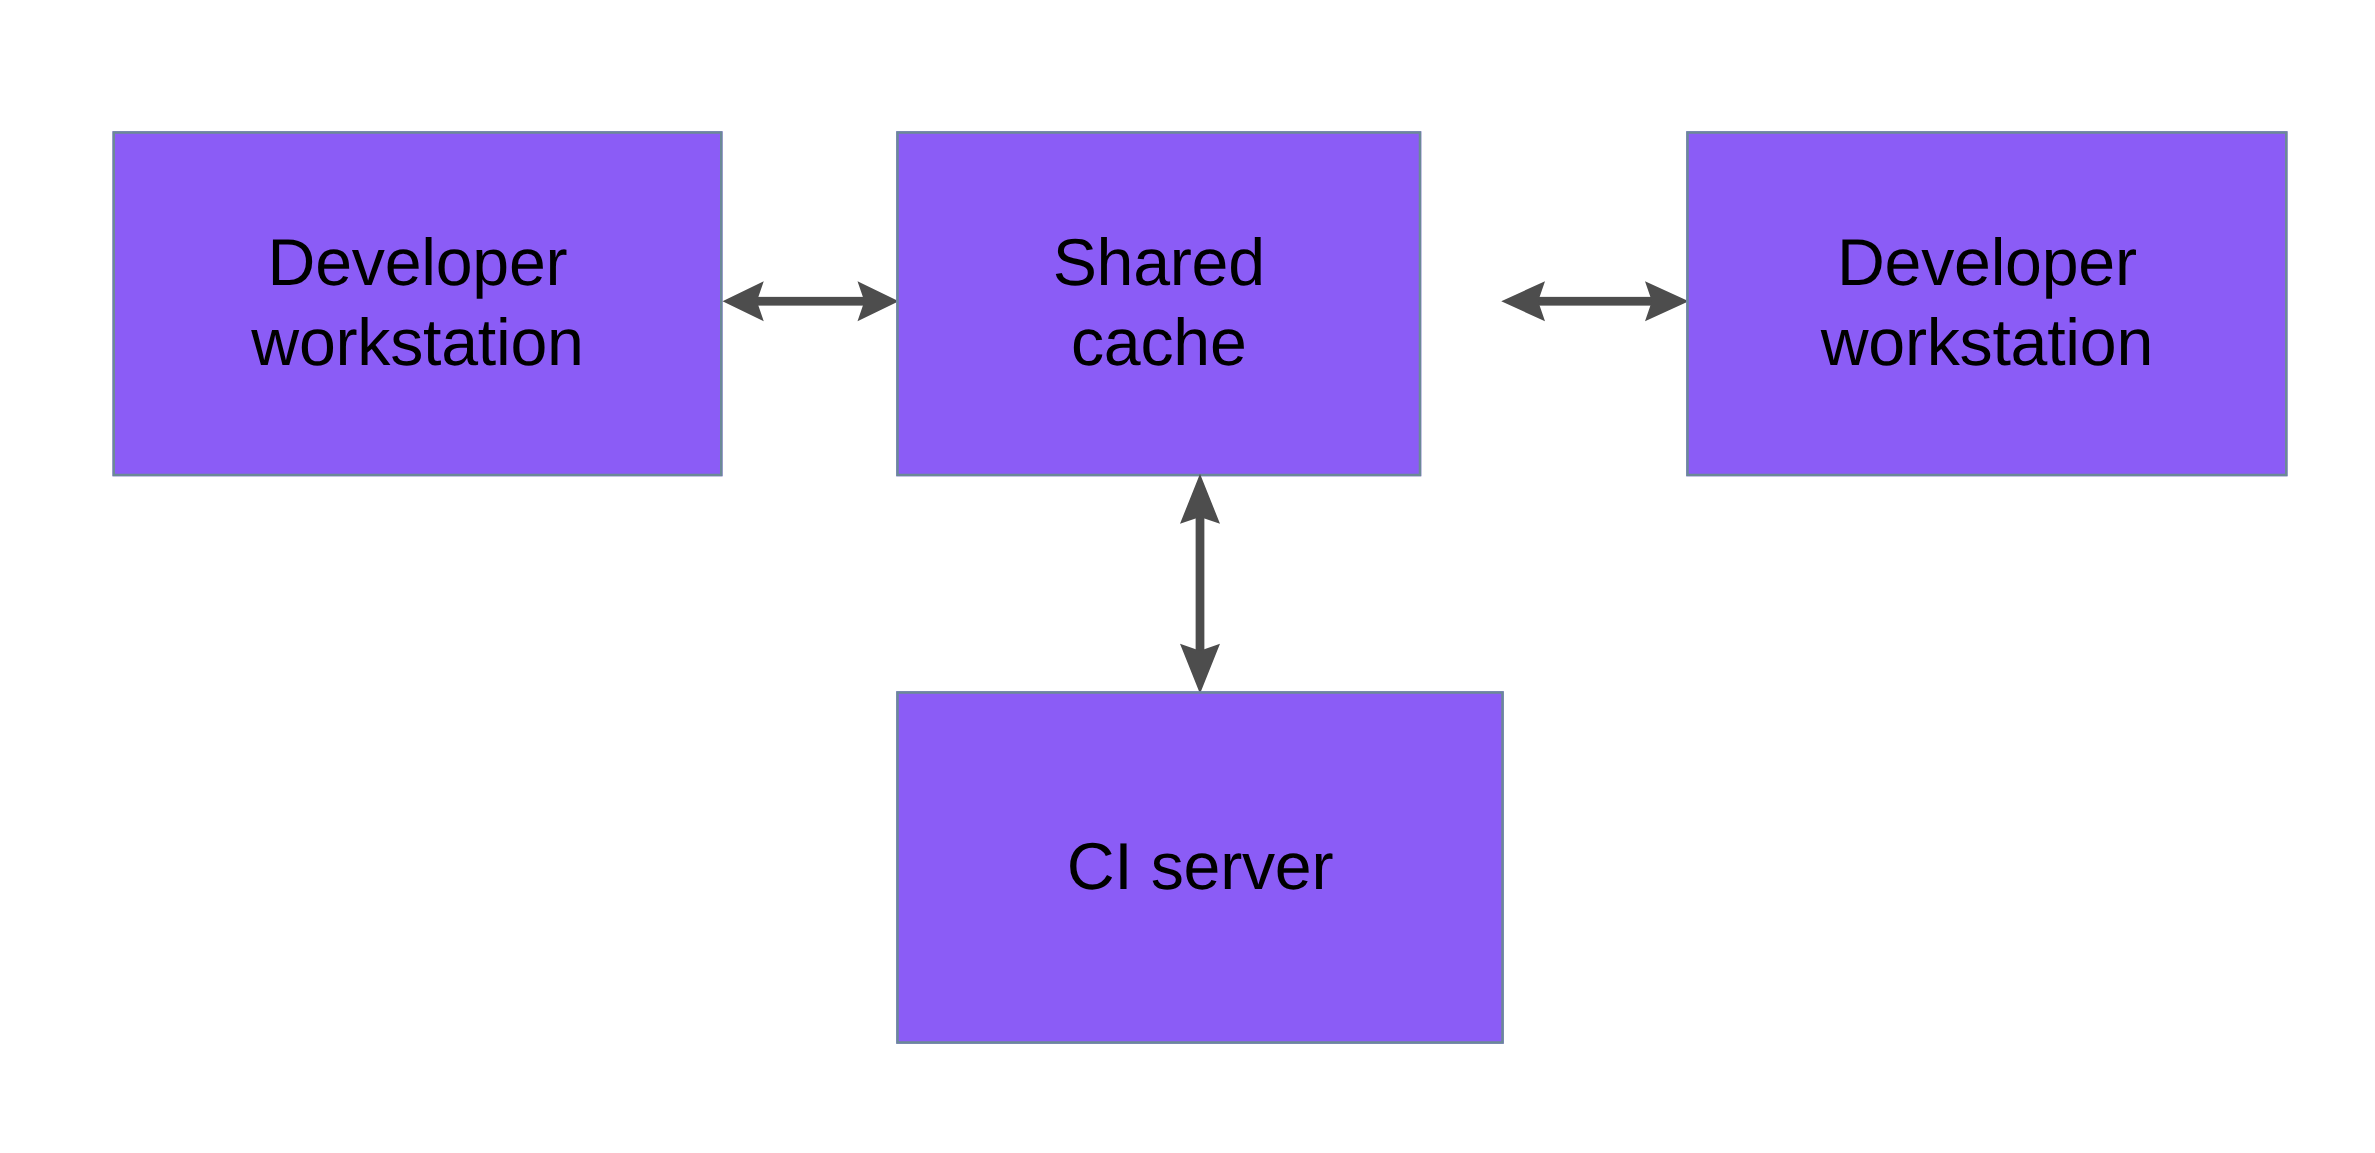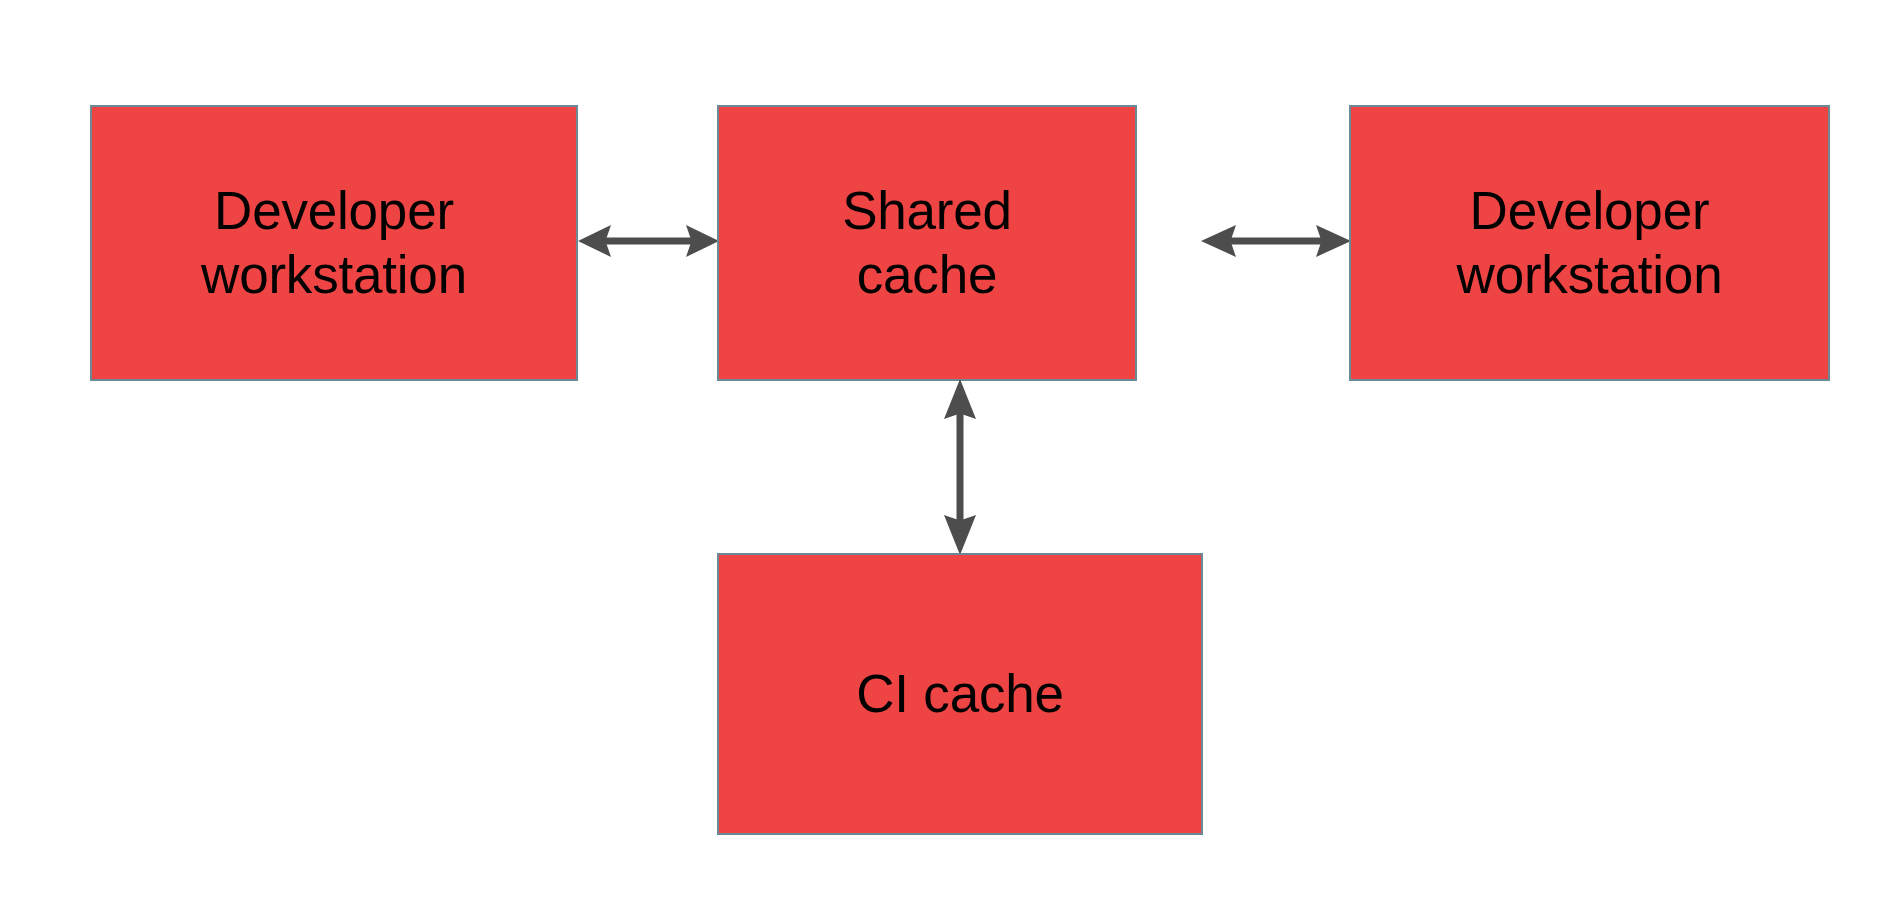--- a/index.html
+++ b/index.html
@@ -18,21 +18,21 @@
     width: 1900px;
     height: 922px;
     background: #ffffff;
     overflow: hidden;
   }
 
   
   .node {
     position: absolute;
     box-sizing: border-box;
-    background: #ef4444;
+    background: #8b5cf6;
     border: 2px solid #6b8a96;
     display: flex;
     align-items: center;
     justify-content: center;
     text-align: center;
   }
   .node .node-label {
     display: block;
     color: #000000;
     font-size: 53px;
@@ -102,16 +102,16 @@
     <svg width="56" height="176" viewBox="0 0 56 176" aria-hidden="true">
       <g fill="#4d4d4d" stroke="none">
         <rect x="24.5" y="32" width="7" height="112"></rect>
         <path d="M 28 0 L 12 40 L 28 34.5 L 44 40 Z"></path>
         <path d="M 28 176 L 12 136 L 28 141.5 L 44 136 Z"></path>
       </g>
     </svg>
   </div>
 
   <div class="node" id="node-ci">
-    <span class="node-label">CI cache</span>
+    <span class="node-label">CI server</span>
   </div>
 
 </div>
 
 </body></html>

